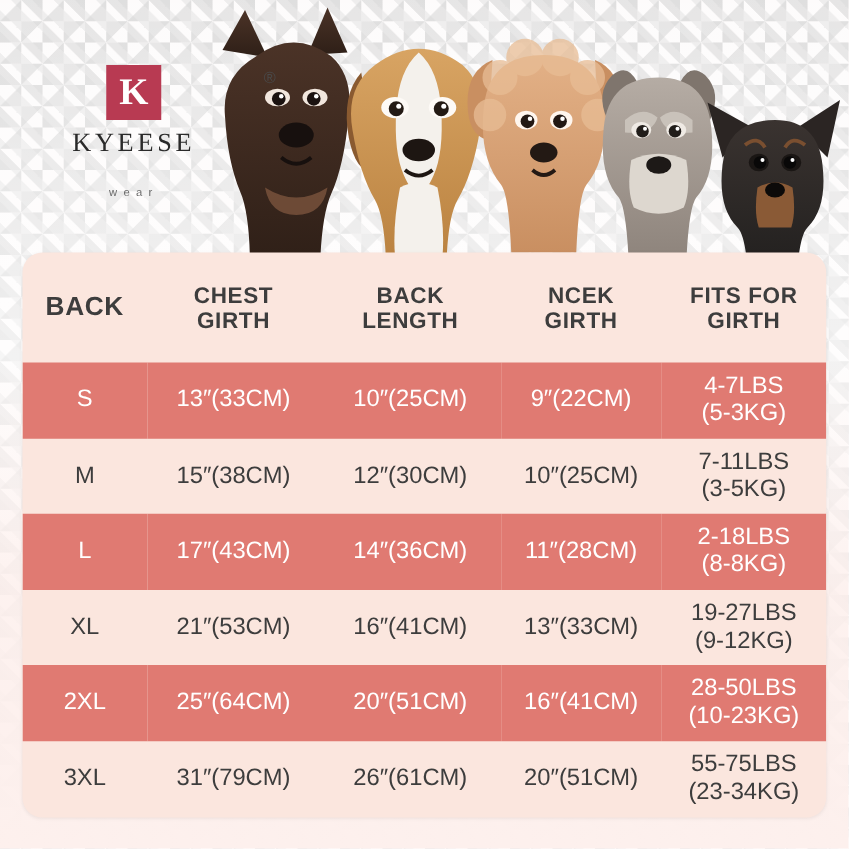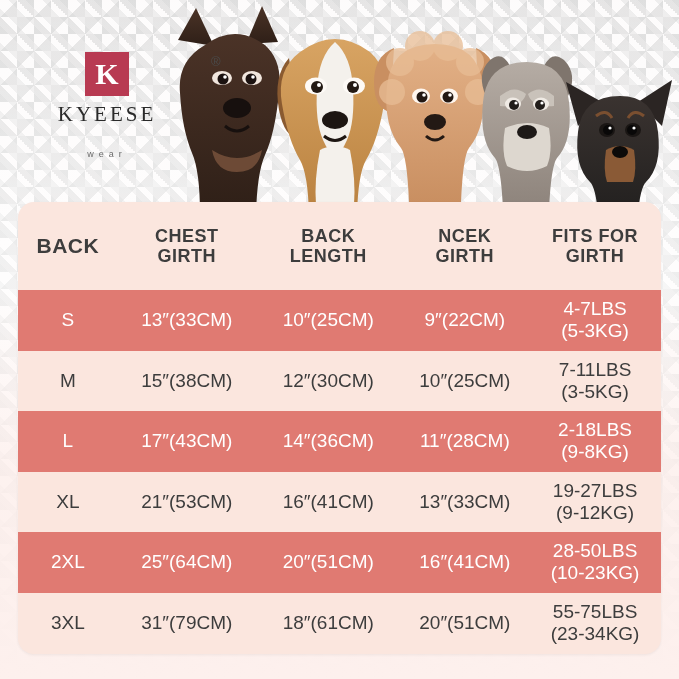--- a/index.html
+++ b/index.html
@@ -322,21 +322,21 @@
           </td>
         </tr>
 
         <tr class="hl">
           <td class="cell-size">L</td>
           <td>17″(43CM)</td>
           <td>14″(36CM)</td>
           <td>11″(28CM)</td>
           <td>
             <span class="two-line">2-18LBS</span>
-            <span class="two-line l2">(9-8KG)</span>
+            <span class="two-line l2">(8-8KG)</span>
           </td>
         </tr>
 
         <tr>
           <td class="cell-size">XL</td>
           <td>21″(53CM)</td>
           <td>16″(41CM)</td>
           <td>13″(33CM)</td>
           <td>
             <span class="two-line">19-27LBS</span>
@@ -351,21 +351,21 @@
           <td>16″(41CM)</td>
           <td>
             <span class="two-line">28-50LBS</span>
             <span class="two-line l2">(10-23KG)</span>
           </td>
         </tr>
 
         <tr>
           <td class="cell-size">3XL</td>
           <td>31″(79CM)</td>
-          <td>18″(61CM)</td>
+          <td>26″(61CM)</td>
           <td>20″(51CM)</td>
           <td>
             <span class="two-line">55-75LBS</span>
             <span class="two-line l2">(23-34KG)</span>
           </td>
         </tr>
 
       </tbody>
     </table>
   </div>

